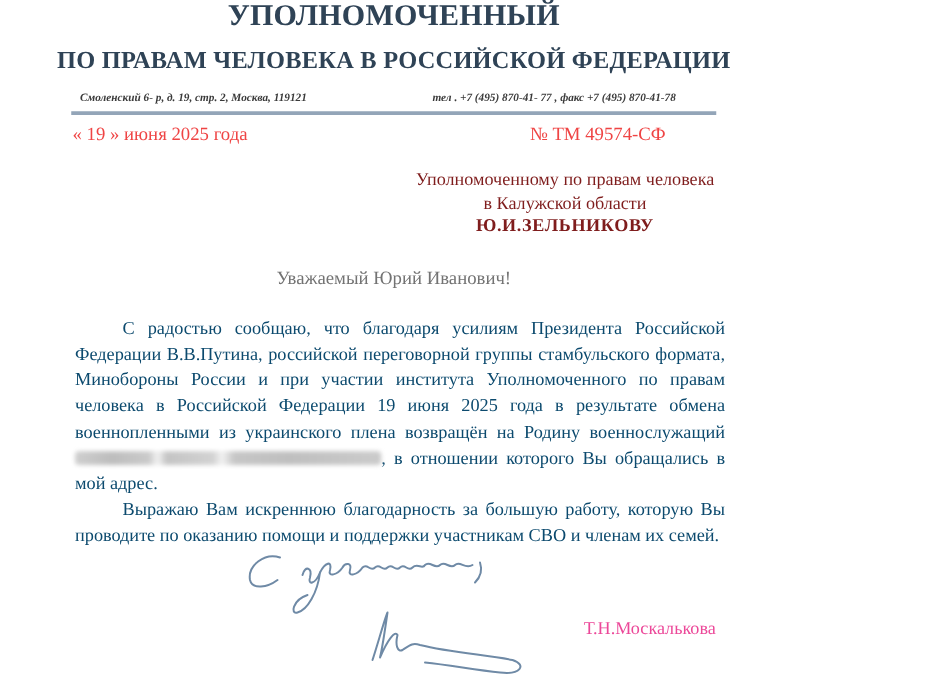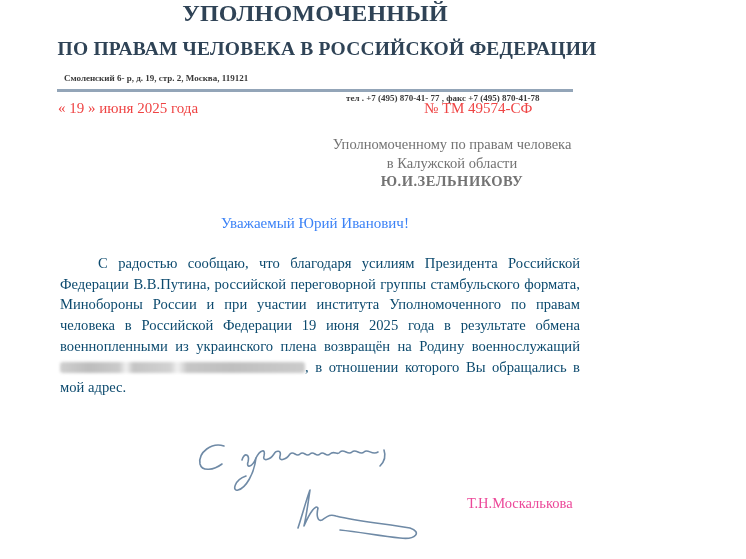--- a/index.html
+++ b/index.html
@@ -19,31 +19,32 @@
 
     .org-title {
       left: 0;
       width: 630px;
       text-align: center;
       font-weight: bold;
       color: #2f4356;
       letter-spacing: 0.2px;
     }
     #org-line1 { top: 0; font-size: 24px; }
-    #org-line2 { top: 38px; font-size: 19.5px; padding-left: 12px; }
+    #org-line2 { top: 38px; font-size: 19.5px; }
 
     .contact {
       top: 73px;
       font-size: 9px;
       font-weight: bold;
       color: #3a3a3a;
       white-space: nowrap;
+      font-style: italic;
     }
     #contact-address { left: 64px; }
-    #contact-phone { left: 346px; margin-top: 20px; }
+    #contact-phone { left: 346px; }
 
     #header-rule {
       left: 57px;
       top: 89px;
       width: 516px;
       height: 3px;
       background: #93a5b8;
     }
 
     .meta {
@@ -53,34 +54,34 @@
       white-space: nowrap;
     }
     #doc-date { left: 58px; }
     #doc-number { left: 424px; }
 
     .addressee {
       left: 310px;
       width: 284px;
       text-align: center;
       font-size: 14.5px;
-      color: #737373;
+      color: #7f1d1d;
       white-space: nowrap;
     }
     #addressee-line1 { top: 136px; }
     #addressee-line2 { top: 155px; }
     #addressee-line3 { top: 173px; font-weight: bold; letter-spacing: 0.5px; }
 
     #salutation {
       left: 0;
       width: 630px;
       top: 215px;
       text-align: center;
       font-size: 15px;
-      color: #3b82f6;
+      color: #737373;
     }
 
     #body-text {
       left: 60px;
       top: 253px;
       width: 520px;
       font-size: 14.6px;
       line-height: 20.7px;
       color: #0c4a6e;
     }
@@ -129,20 +130,21 @@
 <div class="abs meta" id="doc-number">№ ТМ 49574-СФ</div>
 
 <div class="abs addressee" id="addressee-line1">Уполномоченному по правам человека</div>
 <div class="abs addressee" id="addressee-line2">в Калужской области</div>
 <div class="abs addressee" id="addressee-line3">Ю.И.ЗЕЛЬНИКОВУ</div>
 
 <div class="abs" id="salutation">Уважаемый Юрий Иванович!</div>
 
 <div class="abs" id="body-text">
   <p><span>С радостью сообщаю, что благодаря усилиям Президента Российской Федерации В.В.Путина, российской переговорной группы стамбульского формата, Минобороны России и при участии института Уполномоченного по правам человека в Российской Федерации 19 июня 2025 года в результате обмена военнопленными из украинского плена возвращён на Родину военнослужащий</span> <span class="redacted"></span><span>, в отношении которого Вы обращались в мой адрес.</span></p>
+  <p>Выражаю Вам искреннюю благодарность за большую работу, которую Вы проводите по оказанию помощи и поддержки участникам СВО и членам их семей.</p>
 </div>
 
 <svg class="abs" id="signature" viewBox="0 0 240 110" fill="none" stroke="#6f8aa6" stroke-width="1.6" stroke-linecap="round" stroke-linejoin="round">
 
   <path d="M34 8 C22 4, 8 14, 10 26 C12 34, 24 32, 32 26"></path>
 
   <path d="M52 22 C54 14, 60 16, 58 24 C56 30, 62 30, 66 20 C64 36, 56 50, 48 52 C42 54, 44 42, 56 38"></path>
 
   <path d="M66 20 C70 12, 76 10, 74 18 C72 24, 80 22, 84 16 C86 12, 92 12, 90 18 C88 24, 96 22, 100 16 C104 12, 106 20, 110 16 C114 12, 116 20, 120 16 C124 12, 126 20, 130 16 C134 12, 136 20, 140 16 C144 12, 148 18, 150 14 C154 10, 158 18, 162 14 C166 10, 170 18, 174 14 C178 10, 182 18, 188 14"></path>
   <path d="M194 12 C196 18, 194 24, 190 28"></path>

